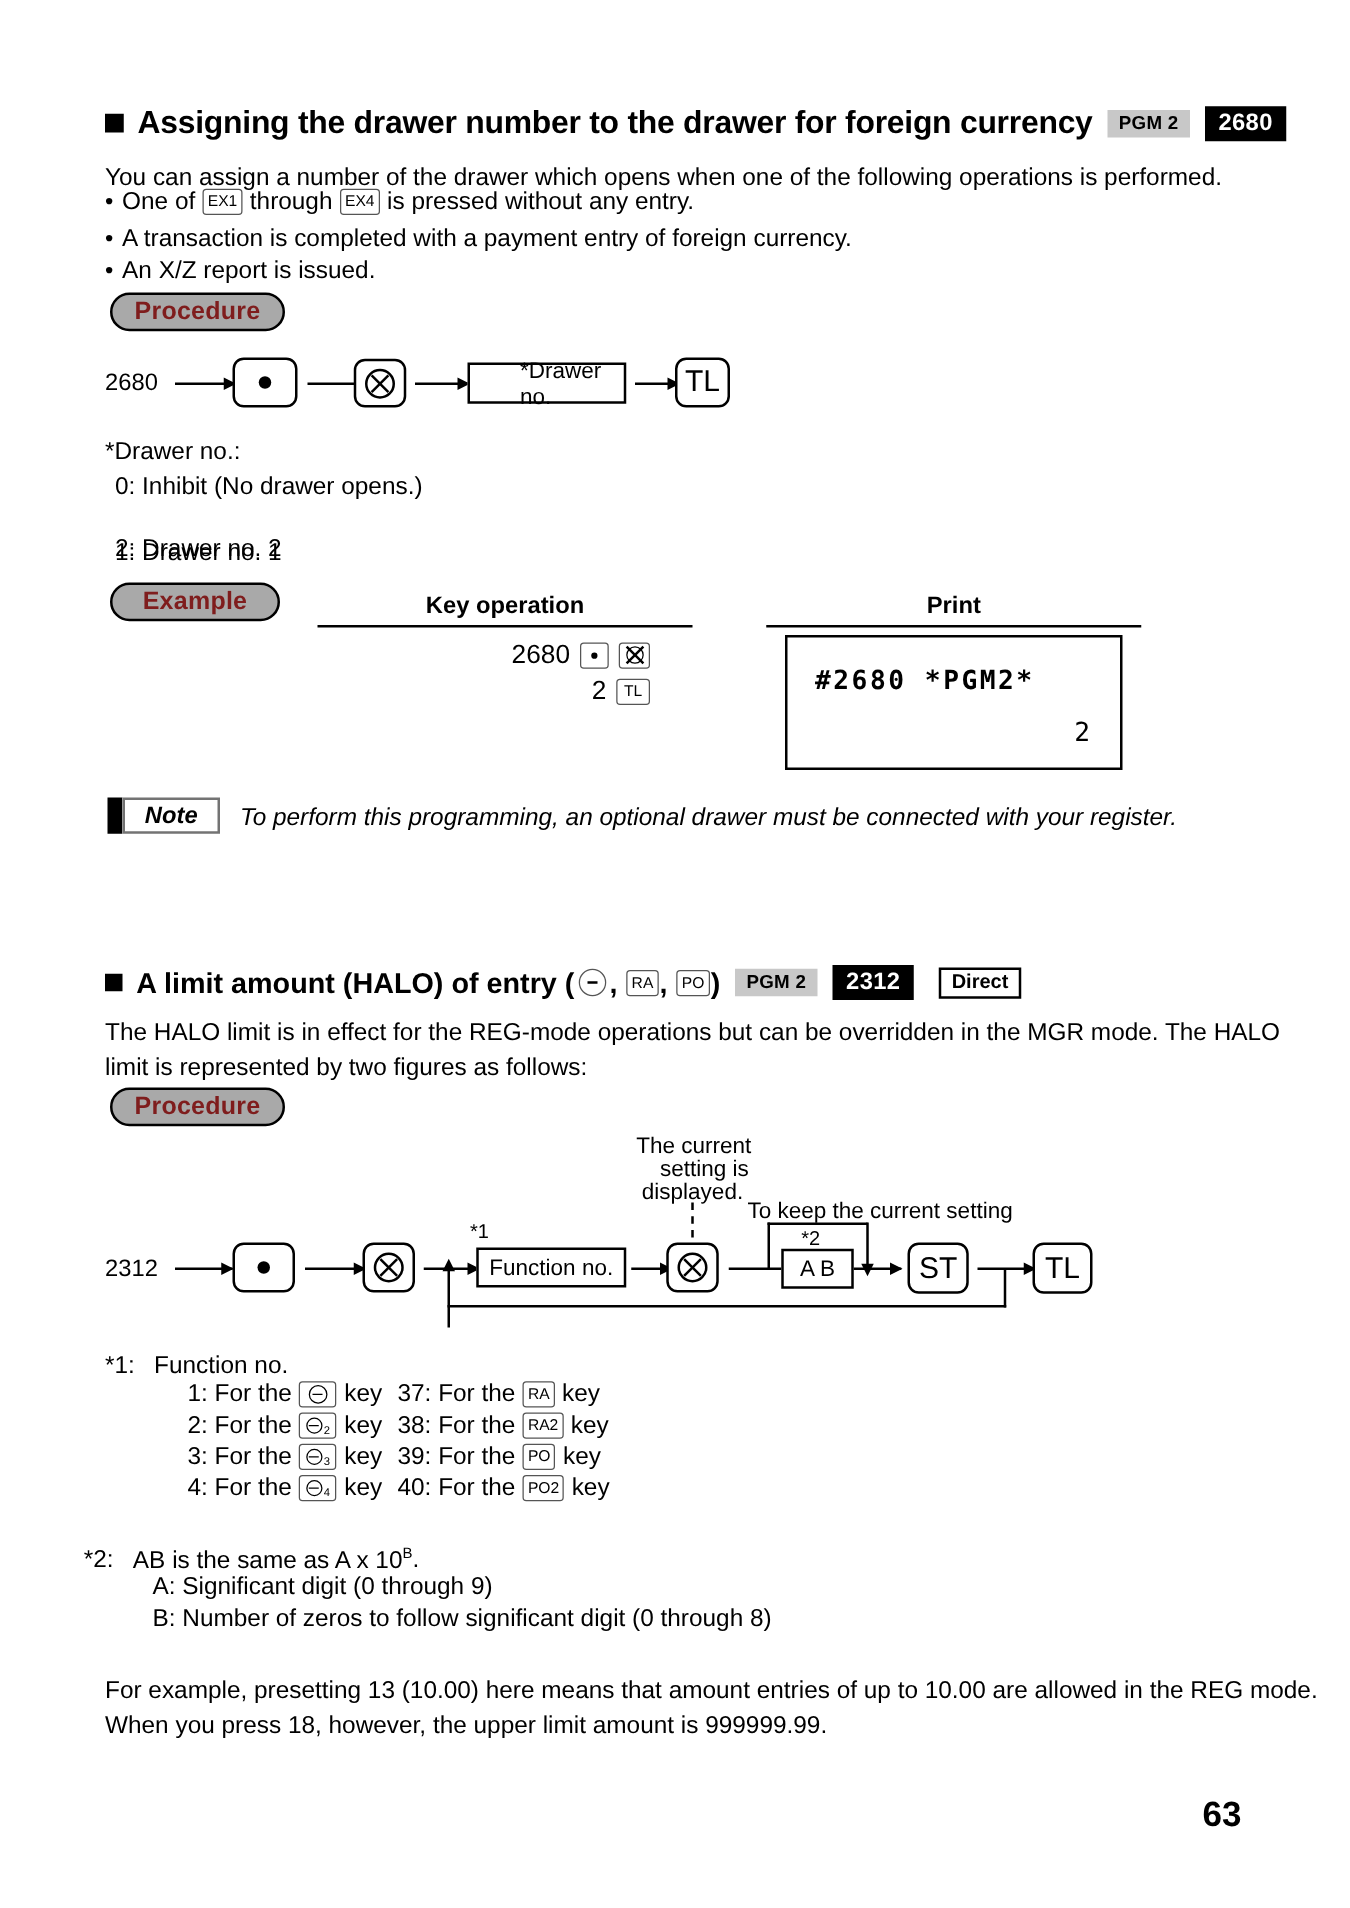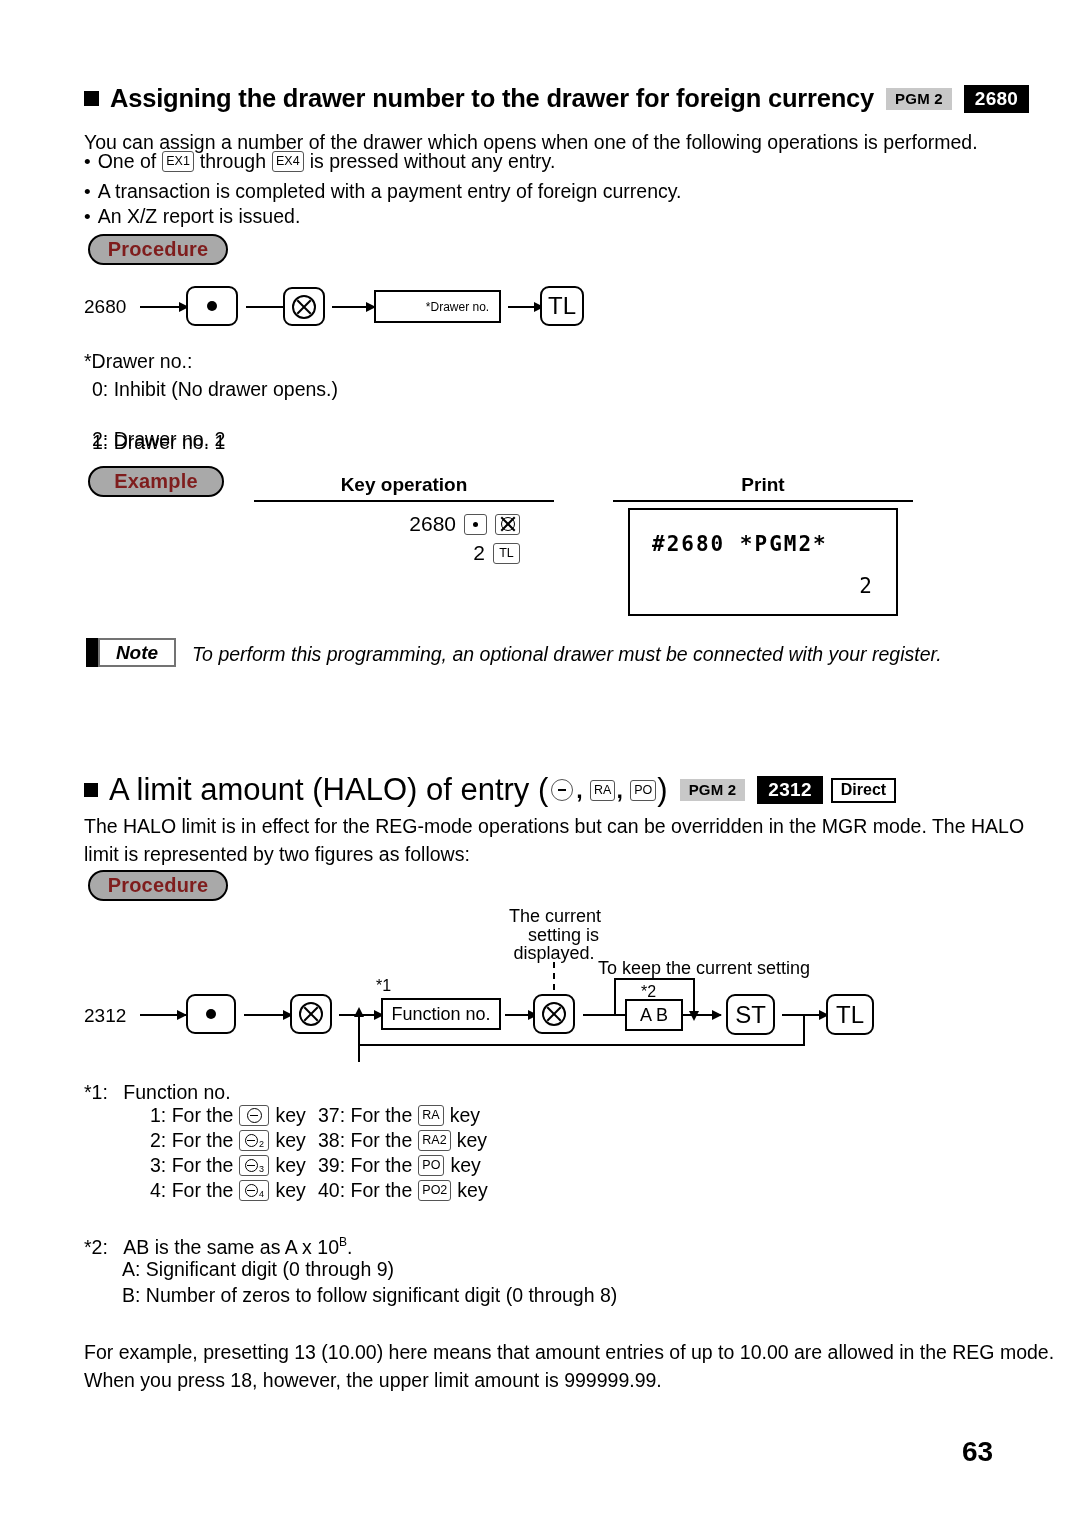--- a/index.html
+++ b/index.html
@@ -35,22 +35,22 @@
     background: #000;
     margin-right: 11px;
     flex: none;
   }
   .head-title {
     font-size: 25.5px;
     font-weight: bold;
     letter-spacing: -0.2px;
   }
   .head-title-2 {
-    font-size: 31px;
-    font-weight: normal;
+    font-size: 23px;
+    font-weight: bold;
   }
 
   
   .badge-pgm {
     background: #c8c8c8;
     color: #000;
     font-weight: bold;
     font-size: 15px;
     padding: 3px 9px 4px 9px;
     margin-left: 12px;
@@ -67,21 +67,21 @@
     letter-spacing: 0.3px;
     line-height: 1;
   }
   .badge-direct {
     background: #fff;
     color: #000;
     border: 2px solid #000;
     font-weight: bold;
     font-size: 16px;
     padding: 2px 8px 3px 8px;
-    margin-left: 8px;
+    margin-left: 20px;
     line-height: 1;
   }
 
   
   .body-text {
     position: absolute;
     font-size: 19.5px;
     line-height: 28px;
     white-space: nowrap;
   }
@@ -366,21 +366,21 @@
   <div class="flow-node round" style="left:186px; top:286px; width:52px; height:40px;">
     <span class="dotkey"></span>
   </div>
   <div class="arrow" style="left:246px; top:306px; width:50px;"></div>
 
   <div class="flow-node round" style="left:283px; top:287px; width:42px; height:39px;">
     <span class="circx" style="width:24px;height:24px;"></span>
   </div>
   <div class="arrow" style="left:332px; top:306px; width:43px;"></div>
 
-  <div class="flow-node sharp" style="left:374px; top:290px; width:127px; height:33px; font-size:12px;padding-left:40px;">*Drawer no.</div>
+  <div class="flow-node sharp" style="left:374px; top:290px; width:127px; height:33px; font-size:18px;padding-left:40px;">*Drawer no.</div>
   <div class="arrow" style="left:508px; top:306px; width:35px;"></div>
 
   <div class="flow-node round big" style="left:540px; top:286px; width:44px; height:40px;">TL</div>
 
   <div class="body-text" style="left:84px; top:347px;">*Drawer no.:</div>
   <div class="body-text" style="left:92px; top:375px;">0: Inhibit (No drawer opens.)</div>
   <div class="body-text" style="left:92px; top:400px;margin-top:28px;">1: Drawer no. 1</div>
   <div class="body-text" style="left:92px; top:425px;">2: Drawer no. 2</div>
 
   <div class="pill" style="left:88px; top:466px; width:136px; height:31px;">Example</div>
@@ -536,21 +536,21 @@
     <span>39: For the</span>
     <span class="keycap sm">PO</span>
     <span>key</span>
   </div>
   <div class="fn-line" style="left:318px; top:1179px;">
     <span>40: For the</span>
     <span class="keycap sm">PO2</span>
     <span>key</span>
   </div>
 
-  <div class="body-text" style="left:84px; top:1228px;">
+  <div class="body-text" style="left:67px; top:1228px;">
     <span>*2:</span>
     <span style="margin-left:10px;">AB is the same as A x 10</span><sup style="font-size:12px;">B</sup><span>.</span>
   </div>
   <div class="body-text" style="left:122px; top:1255px;">A: Significant digit (0 through 9)</div>
   <div class="body-text" style="left:122px; top:1281px;">B: Number of zeros to follow significant digit (0 through 8)</div>
 
   <div class="body-text" style="left:84px; top:1338px;">For example, presetting 13 (10.00) here means that amount entries of up to 10.00 are allowed in the REG mode.</div>
   <div class="body-text" style="left:84px; top:1366px;">When you press 18, however, the upper limit amount is 999999.99.</div>
 
   <div class="page-num" style="left:962px; top:1436px;">63</div>

